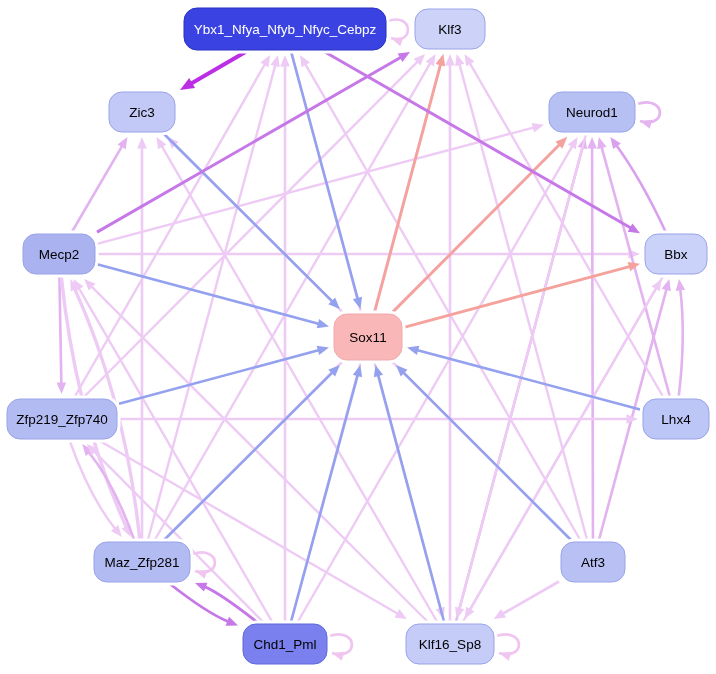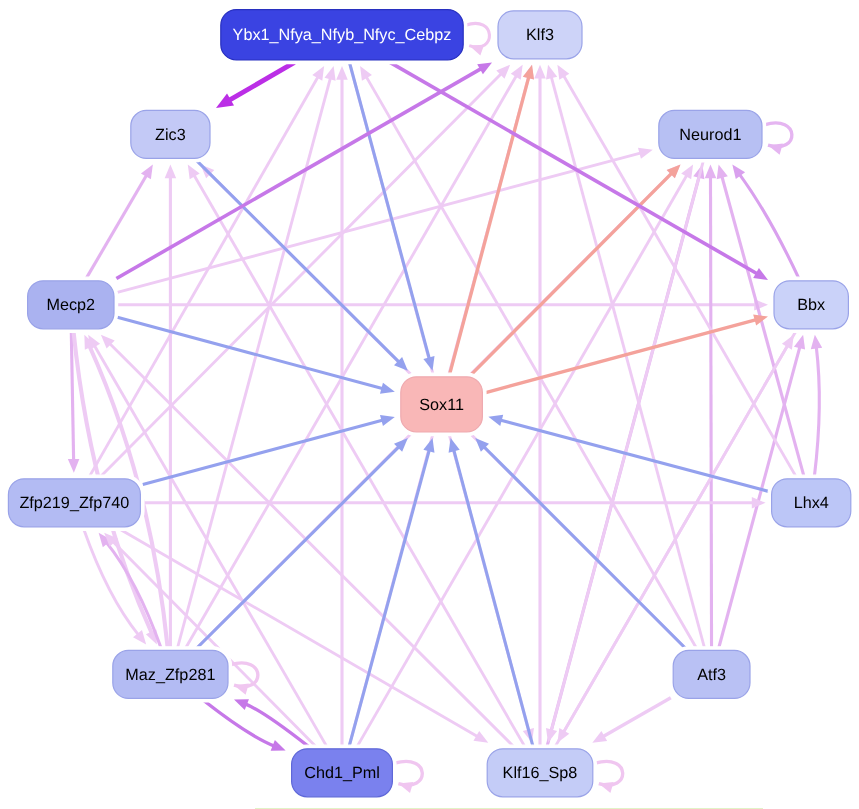--- a/index.html
+++ b/index.html
@@ -1,17 +1,17 @@
 <!DOCTYPE html>
 <html><head>
 <meta charset="utf-8">
 <style>
   html,body{margin:0;padding:0;background:#ffffff;}
   body{width:716px;height:674px;overflow:hidden;font-family:"Liberation Sans","DejaVu Sans",sans-serif;}
-  .canvas-wrap{position:relative;width:716px;height:674px;background:#84cc16;}
+  .canvas-wrap{position:relative;width:716px;height:674px;background:#86efac;}
   svg{display:block;}
   .node-label{pointer-events:none;}
 </style>
 </head>
 <body>
 
 <div class="canvas-wrap">
   <svg id="net" xmlns="http://www.w3.org/2000/svg" width="716" height="674" viewBox="0 0 716 674" style="background: rgb(255, 255, 255);">
       <g fill="none">
         <g>

